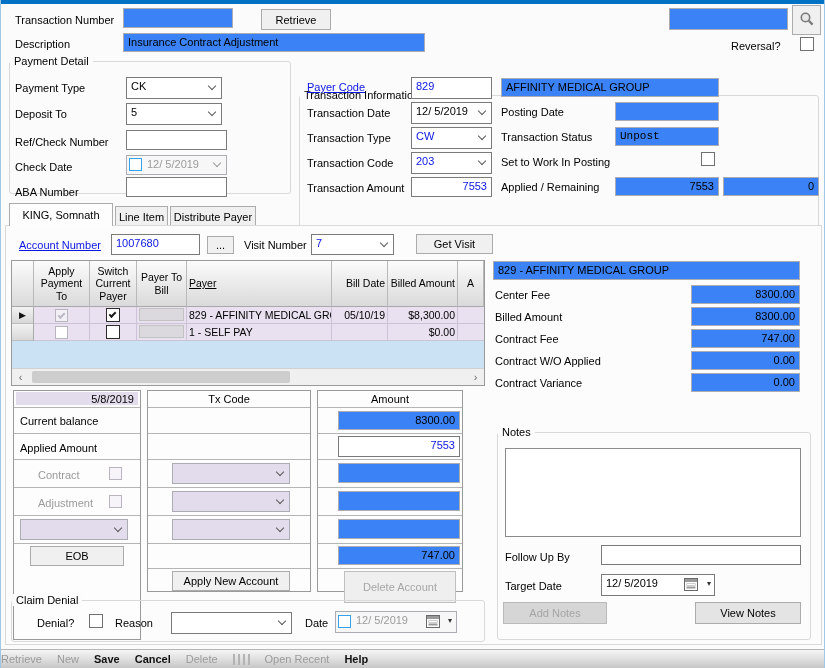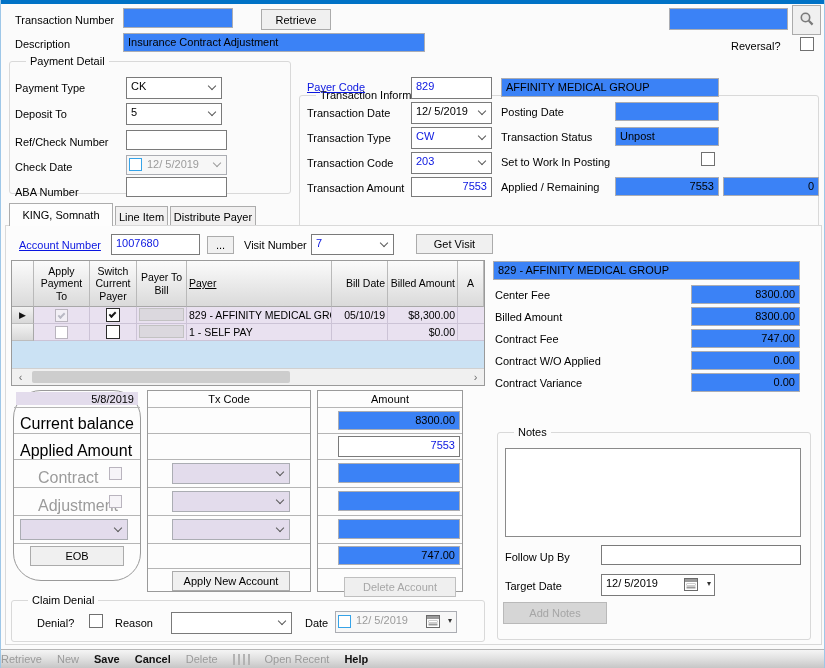--- a/index.html
+++ b/index.html
@@ -13,21 +13,21 @@
   .field { position:absolute; background:#fff; border:1px solid #7A7A7A; font-size:11px;
            padding:2px 4px; overflow:hidden; white-space:nowrap; }
   .ro { background:#3b82f6; border:1px solid #ABADB3; }
   .right { text-align:right; }
   .blue { color:#0B16E0; }
   .link { position:absolute; color:#0B16E0; text-decoration:underline; white-space:nowrap; cursor:pointer; }
   .btn { position:absolute; background:#F0F0F0; border:1px solid #ABABAB; text-align:center;
          font-size:11px; display:flex; align-items:center; justify-content:center; cursor:pointer; }
   .btn.disabled { color:#A6A6A6; background:#EFEFEF; border-color:#BFBFBF; cursor:default; }
   .groupbox { position:absolute; border:1px solid #D9D9D9; border-radius:3px; }
-  .legend { position:absolute; top:-7px; left:16px; background:#FBFBFB; padding:0 4px; font-size:11px; white-space:nowrap; }
+  .legend { position:absolute; top:-7px; left:0; background:#FBFBFB; padding:0 4px; font-size:11px; white-space:nowrap; }
   .combo { position:absolute; background:#fff; border:1px solid #7A7A7A; font-size:11px;
            padding:2px 18px 2px 4px; overflow:hidden; white-space:nowrap; cursor:pointer; }
   .combo.ro { background:#E3DCEC; border:1px solid #ABADB3; }
   .chev { position:absolute; right:6px; top:50%; width:6px; height:6px; margin-top:-5px;
           border-right:1.6px solid #5A5A5A; border-bottom:1.6px solid #5A5A5A; transform:rotate(45deg); }
   .cb { position:absolute; width:14px; height:14px; background:#fff; border:1px solid #707070; }
   .cb.hotblue { border:1px solid #36A3E8; }
   .cb.flat { border:1px solid #B9B4BE; }
   .tick { position:absolute; left:2px; top:3px; width:7px; height:4px;
           border-left:2px solid #1A1A1A; border-bottom:2px solid #1A1A1A; transform:rotate(-45deg); }
@@ -57,21 +57,21 @@
             display:flex; align-items:center; justify-content:center; cursor:pointer; }
   .hthumb { position:absolute; left:20px; top:2px; width:258px; height:12px; background:#CDCDCD; border-radius:2px; cursor:pointer; }
   .cellbox { position:absolute; left:2px; right:2px; top:1px; bottom:2px; background:#DBD8DE; border:1px solid #C2C2C2; }
   
   .atcol { position:absolute; border:1px solid #9A9A9A; background:#FDFDFD; }
   .atrow { position:relative; border-bottom:1px solid #B5B5B5; }
   .atrow:last-child { border-bottom:none; }
   .athdr-fill { position:absolute; left:2px; right:2px; top:1px; bottom:2px; background:#E3DCEC;
                 display:flex; align-items:center; justify-content:flex-end; padding-right:4px; }
   .athdr-c { display:flex; align-items:center; justify-content:center; height:100%; font-size:11px; }
-  .infield { position:absolute; font-size:16px; padding:2px 4px; overflow:hidden; white-space:nowrap; }
+  .infield { position:absolute; font-size:11px; padding:2px 4px; overflow:hidden; white-space:nowrap; }
   
   .textarea { position:absolute; background:#fff; border:1px solid #8A8A8A; }
   
   .statusbar { position:absolute; left:0; bottom:0; width:825px; height:19px;
                background:linear-gradient(#F5F5F5,#E2E2E2 45%,#C6C6C6); border-top:1px solid #B5B5B5;
                display:flex; align-items:center; font-size:11px; }
   .sb-left { color:#8F8F8F; padding-left:6px; flex:1; }
   .sb-items { display:flex; align-items:center; gap:15px; padding-right:8px; }
   .sb-item { cursor:pointer; }
   .sb-item.on { font-weight:bold; color:#111; }
@@ -137,21 +137,21 @@
   <div class="field ro" style="left:500px; top:78px; width:218px; height:19px;">AFFINITY MEDICAL GROUP</div>
 
   <span class="lbl" style="left:306px; top:107px;">Transaction Date</span>
   <div class="combo" style="left:410px; top:102px; width:81px; height:22px;"><span>12/ 5/2019</span><i class="chev"></i></div>
   <span class="lbl" style="left:500px; top:106px;">Posting Date</span>
   <div class="field ro" style="left:614px; top:102px; width:104px; height:19px;"></div>
 
   <span class="lbl" style="left:306px; top:132px;">Transaction Type</span>
   <div class="combo blue" style="left:410px; top:127px; width:81px; height:22px;"><span>CW</span><i class="chev"></i></div>
   <span class="lbl" style="left:500px; top:131px;">Transaction Status</span>
-  <div class="field ro" style="left:614px; top:127px; width:104px; height:19px;">Unpost</div>
+  <div class="field ro" style="left:614px; top:127px; width:104px; height:19px;font-family:Liberation Mono, monospace;">Unpost</div>
 
   <span class="lbl" style="left:306px; top:157px;">Transaction Code</span>
   <div class="combo blue" style="left:410px; top:152px; width:81px; height:22px;"><span>203</span><i class="chev"></i></div>
   <span class="lbl" style="left:500px; top:156px;">Set to Work In Posting</span>
   <span class="cb" style="left:700px; top:152px;"></span>
 
   <span class="lbl" style="left:306px; top:182px;">Transaction Amount</span>
   <div class="field blue right" style="left:410px; top:177px; width:81px; height:20px;">7553</div>
   <span class="lbl" style="left:500px; top:181px;">Applied / Remaining</span>
   <div class="field ro right" style="left:614px; top:177px; width:104px; height:19px;">7553</div>
@@ -231,21 +231,21 @@
   <div class="field ro right" style="left:690px; top:285px; width:109px; height:19px;">8300.00</div>
   <span class="lbl" style="left:494px; top:311px;">Billed Amount</span>
   <div class="field ro right" style="left:690px; top:307px; width:109px; height:19px;">8300.00</div>
   <span class="lbl" style="left:494px; top:333px;">Contract Fee</span>
   <div class="field ro right" style="left:690px; top:329px; width:109px; height:19px;">747.00</div>
   <span class="lbl" style="left:494px; top:355px;">Contract W/O Applied</span>
   <div class="field ro right" style="left:690px; top:351px; width:109px; height:19px;">0.00</div>
   <span class="lbl" style="left:494px; top:377px;">Contract Variance</span>
   <div class="field ro right" style="left:690px; top:373px; width:109px; height:19px;">0.00</div>
 
-  <div class="atcol" style="left:12px; top:390px; width:128px; height:191px;border-radius:28px;">
+  <div class="atcol" style="left:12px; top:390px; width:128px; height:250px;">
     <div class="atrow" style="height:17px;">
         <span class="athdr-fill">5/8/2019</span>
       </div>
     <div class="atrow" style="height:26px;">
         <span class="infield" style="left:2px; top:5px;">Current balance</span>
       </div>
     <div class="atrow" style="height:26px;">
         <span class="infield" style="left:2px; top:6px;">Applied Amount</span>
       </div>
     <div class="atrow" style="height:28px;">
@@ -305,21 +305,21 @@
     <div class="atrow" style="height:28px;">
         <div class="field ro" style="left:20px; top:3px; width:122px; height:20px; position:absolute;"></div>
       </div>
     <div class="atrow" style="height:28px;">
         <div class="field ro" style="left:20px; top:3px; width:122px; height:20px; position:absolute;"></div>
       </div>
     <div class="atrow" style="height:25px;">
         <div class="field ro right" style="left:20px; top:2px; width:122px; height:19px; position:absolute;">747.00</div>
       </div>
     <div class="atrow" style="height:26px;">
-        <div class="btn disabled" style="left:26px; top:8px; width:112px; height:20px;">Delete Account</div>
+        <div class="btn disabled" style="left:26px; top:2px; width:112px; height:32px;">Delete Account</div>
       </div>
   </div>
 
   <div class="groupbox" style="left:10px; top:600px; width:474px; height:42px;">
     <span class="legend" style="background:#FCFCFC;">Claim Denial</span>
   </div>
   <span class="lbl" style="left:36px; top:617px;">Denial?</span>
   <span class="cb" style="left:88px; top:614px;"></span>
   <span class="lbl" style="left:114px; top:617px;">Reason</span>
   <div class="combo" style="left:170px; top:612px; width:121px; height:22px;">
@@ -339,20 +339,21 @@
   <div class="textarea" style="left:504px; top:448px; width:296px; height:89px;"></div>
   <span class="lbl" style="left:504px; top:551px;">Follow Up By</span>
   <div class="field" style="left:600px; top:545px; width:200px; height:20px;"></div>
   <span class="lbl" style="left:504px; top:580px;">Target Date</span>
   <div class="field" style="left:600px; top:574px; width:114px; height:22px; position:absolute;">
     <span>12/ 5/2019</span>
     <span class="calicon" style="right:16px; top:3px;"></span>
     <span class="dd-arrow" style="right:3px;">▾</span>
   </div>
   <div class="btn disabled" style="left:502px; top:602px; width:104px; height:22px; background:#D6D6D6; border-color:#B9B9B9;">Add Notes</div>
+  <div class="btn" style="left:694px; top:602px; width:106px; height:22px; background:#E4E4E4;">View Notes</div>
 
   <div class="statusbar">
     <div class="sb-items">
       <span class="sb-item off">Retrieve</span>
       <span class="sb-item off">New</span>
       <span class="sb-item on">Save</span>
       <span class="sb-item on">Cancel</span>
       <span class="sb-item off">Delete</span>
       <span class="sb-sep">
           <i></i>

